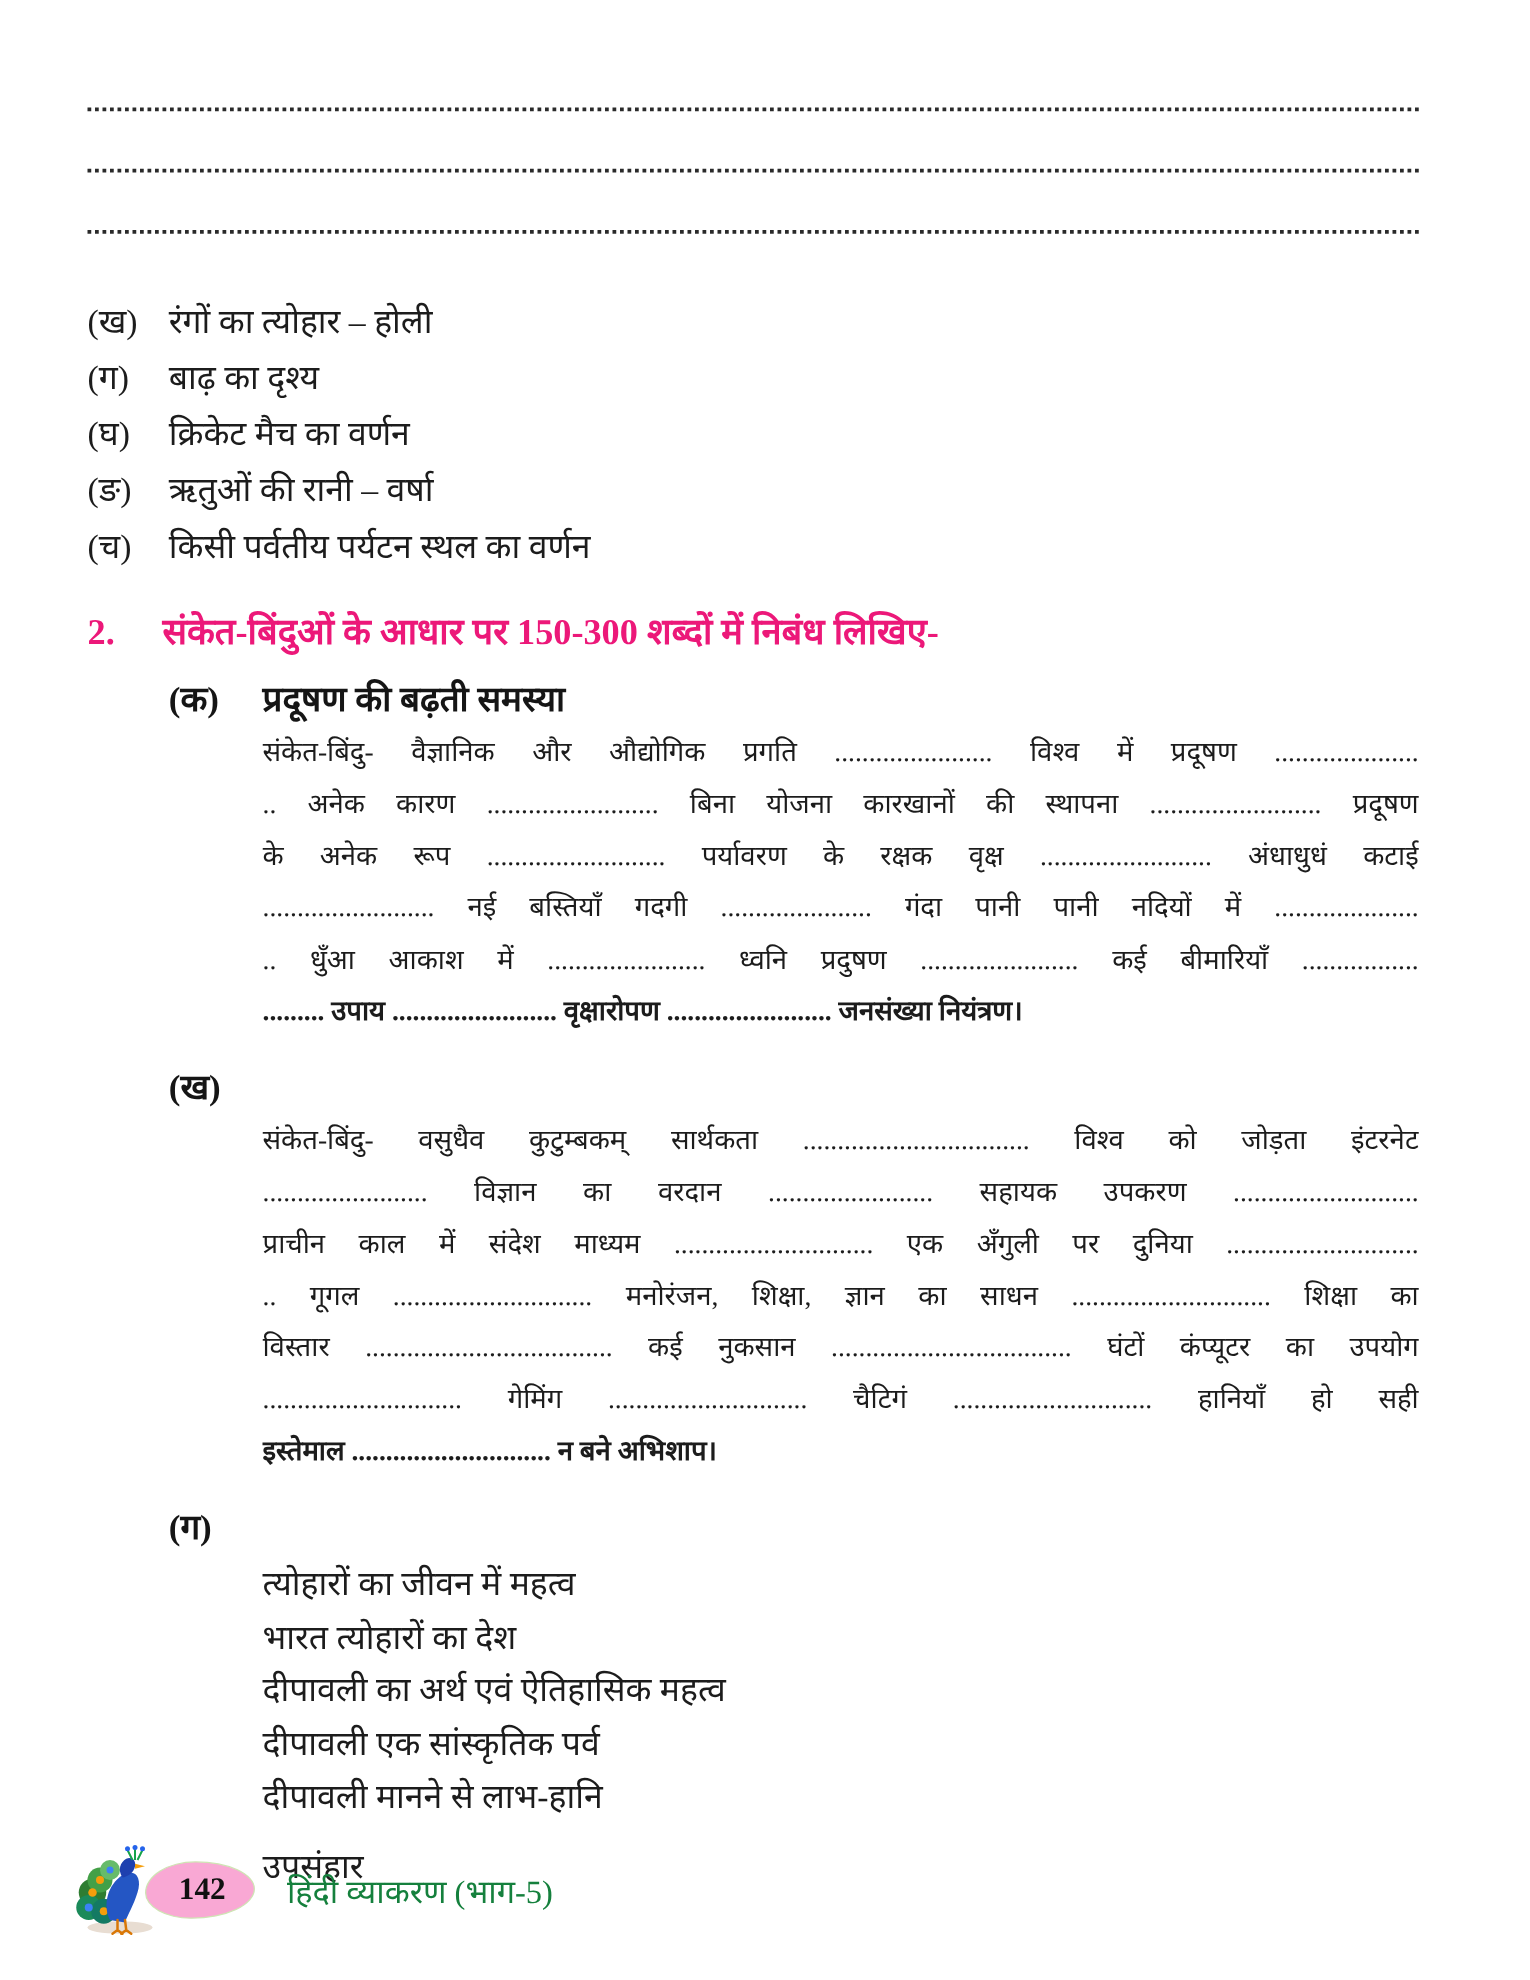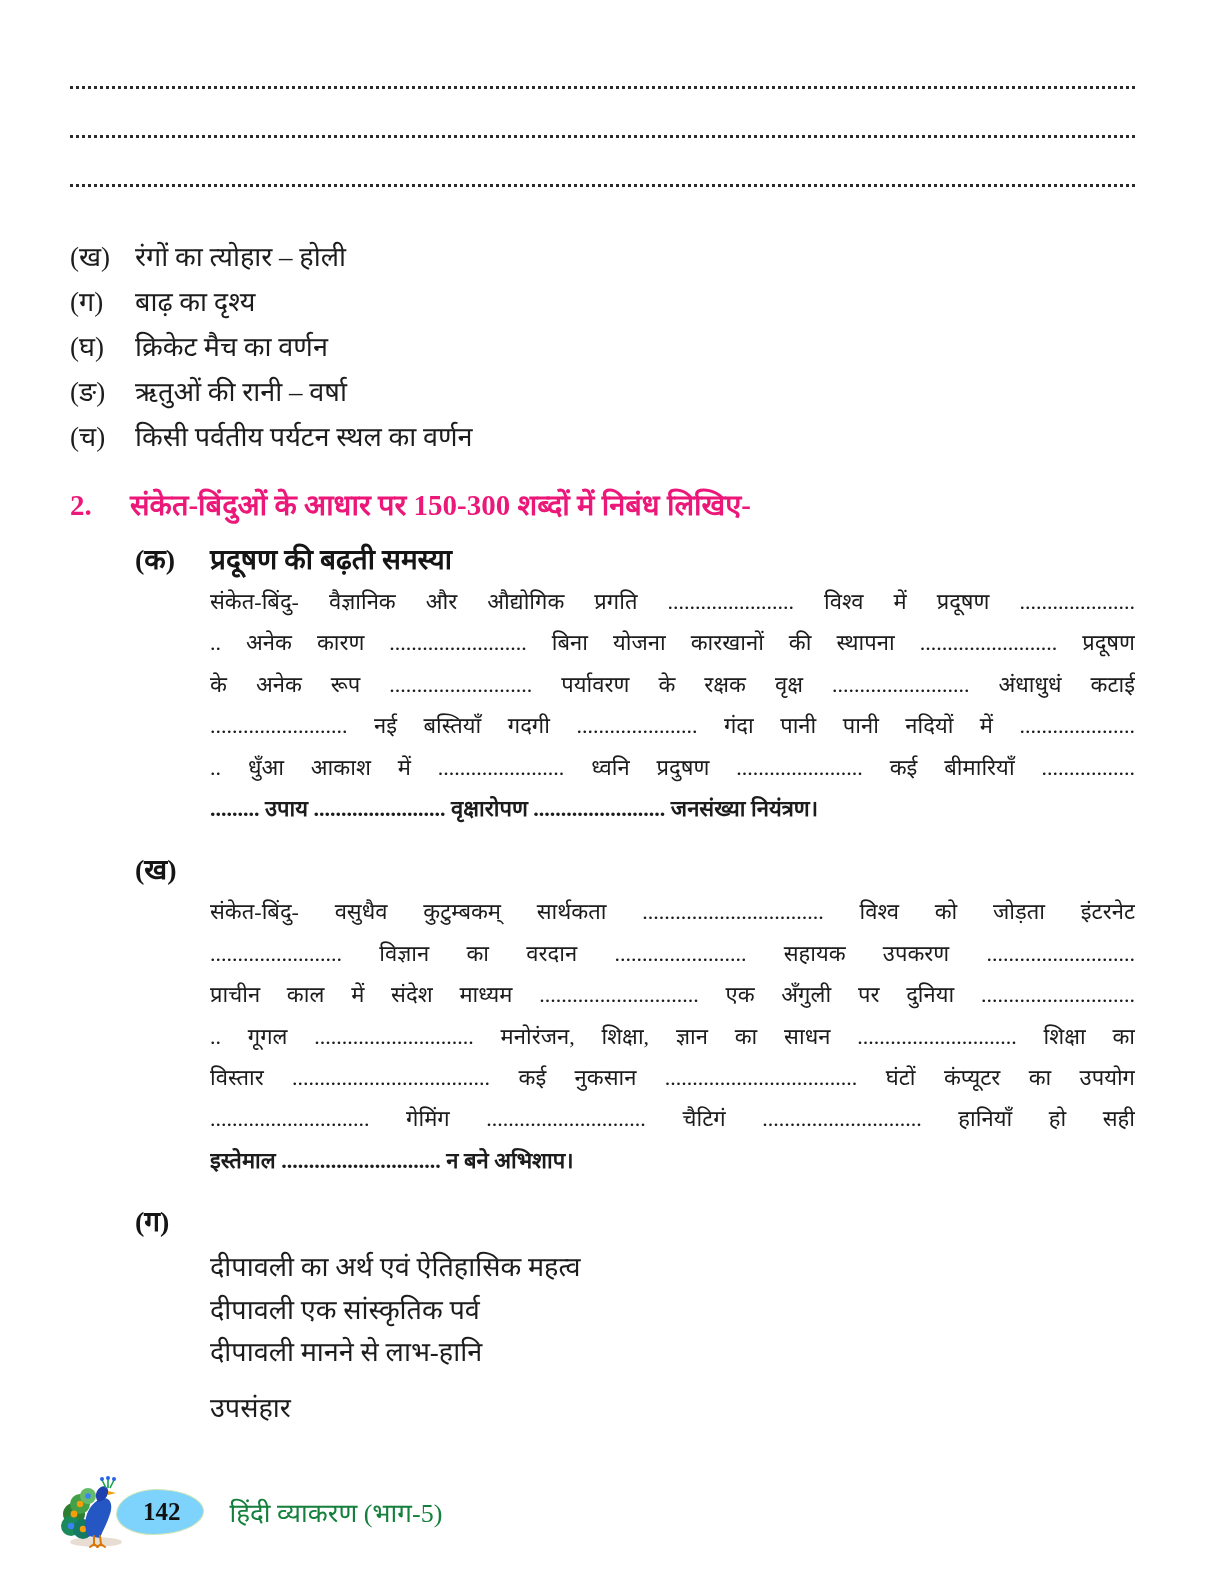--- a/index.html
+++ b/index.html
@@ -74,21 +74,21 @@
   
   .footer {
     position: absolute;
     left: 58px; bottom: 34px;
     display: flex;
     align-items: center;
   }
   .peacock { width: 76px; height: 76px; flex: 0 0 76px; position: relative; z-index: 2; }
   .page-badge {
     margin-left: -18px;
-    background: #7dd3fc;
+    background: #f9a8d4;
     border: 1px solid #cfe4b4;
     border-radius: 46% 54% 58% 42% / 55% 48% 52% 45%;
     padding: 8px 22px 8px 26px;
     font-weight: bold;
     font-size: 25px;
     color: #111111;
     position: relative; z-index: 1;
   }
   .book-title {
     margin-left: 26px;
@@ -163,20 +163,22 @@
       <div class="body-line">............................. गेमिंग ............................. चैटिगं ............................. हानियाँ हो सही</div>
       <div class="body-line last">इस्तेमाल ............................. न बने अभिशाप।</div>
     </div>
   </div>
 
   <div class="section">
     <div class="section-head">
       <span class="section-marker">(ग)</span>
     </div>
     <div class="points">
+      <div class="point-line">त्योहारों का जीवन में महत्व</div>
+      <div class="point-line">भारत त्योहारों का देश</div>
       <div class="point-line">दीपावली का अर्थ एवं ऐतिहासिक महत्व</div>
       <div class="point-line">दीपावली एक सांस्कृतिक पर्व</div>
       <div class="point-line">दीपावली मानने से लाभ-हानि</div>
       <div class="point-line gap">उपसंहार</div>
     </div>
   </div>
 
 </div>
 
 <div class="footer">

